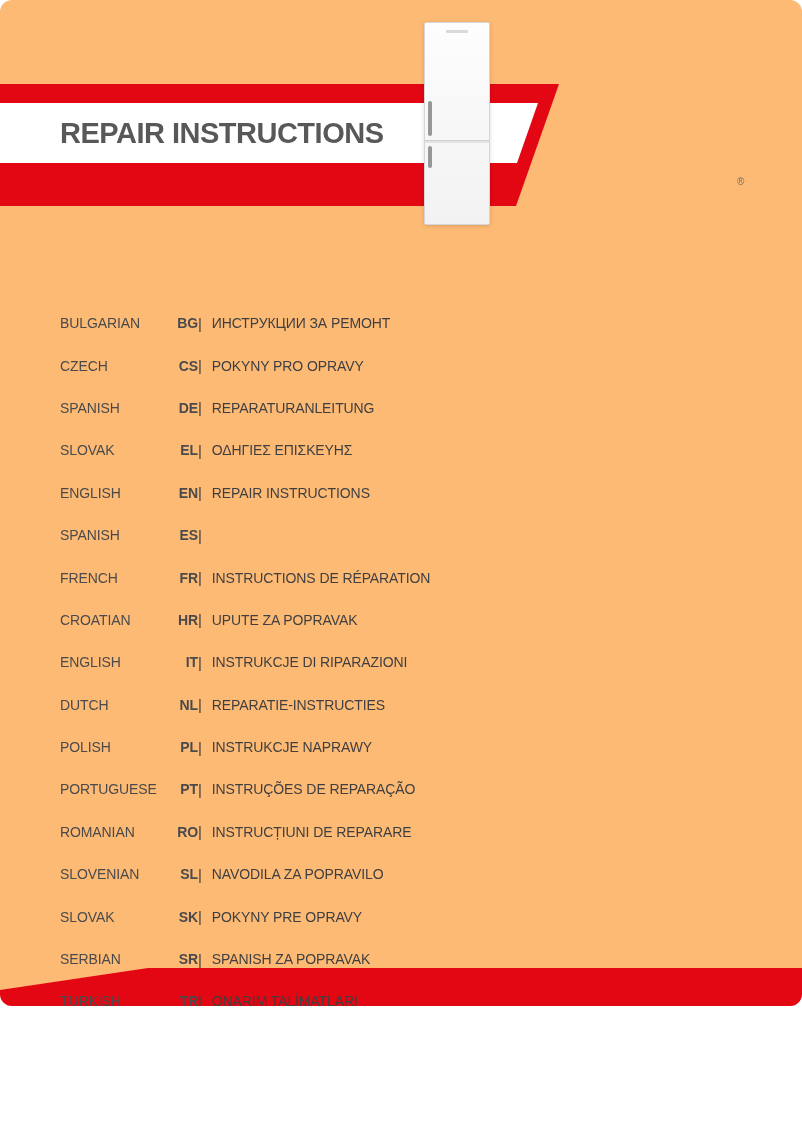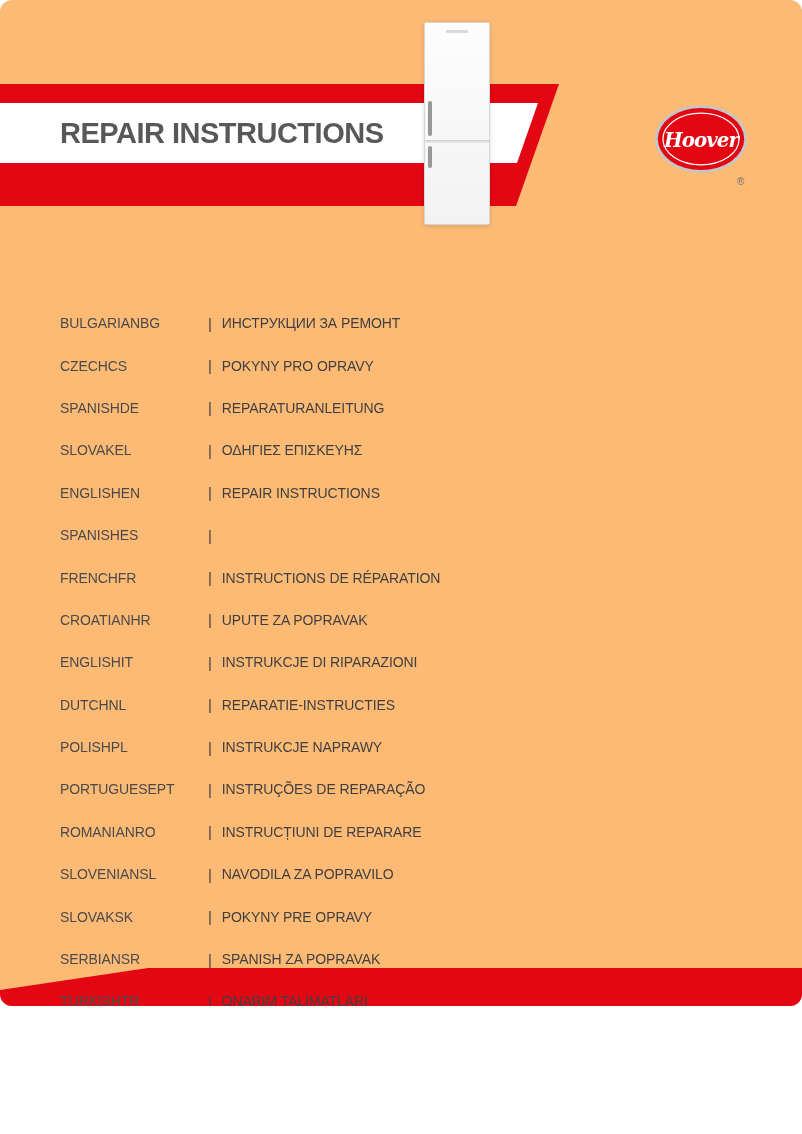--- a/index.html
+++ b/index.html
@@ -77,26 +77,26 @@
     display: flex;
     align-items: center;
     font-size: 14px;
     color: var(--text-dark);
     letter-spacing: -0.1px;
     white-space: nowrap;
   }
   .lang-cell {
     width: 138px;
     display: inline-flex;
+    justify-content: space-between;
     align-items: baseline;
-    margin-right: 10px;
     flex: none;
   }
   .lang-name { font-weight: normal; }
-  .lang-code { font-weight: normal; }
+  .lang-code { font-weight: bold; }
   .sep { margin-right: 10px; color: #3f3f41; font-size: 15px; }
   .lang-title { font-weight: normal; color: #3f3f41; }
 
   
   .bottom-svg { position: absolute; left: 0; bottom: 0; z-index: 1; display: block; }
 </style>
 </head>
 <body>
 
 <div class="page">
@@ -108,28 +108,20 @@
 
   <h1 class="page-title">REPAIR INSTRUCTIONS</h1>
 
   <div class="fridge">
     <div class="fridge-brand"></div>
     <div class="fridge-handle-upper"></div>
     <div class="fridge-split"></div>
     <div class="fridge-handle-lower"></div>
   </div>
 
-  <div class="logo">
-    <svg viewBox="0 0 100 74" aria-hidden="true">
-      <ellipse class="logo-rim" cx="50" cy="37" rx="49" ry="36"></ellipse>
-      <ellipse class="logo-red" cx="50" cy="37" rx="46" ry="33"></ellipse>
-      <ellipse class="logo-ring" cx="50" cy="37" rx="40.5" ry="27.5"></ellipse>
-      <text class="logo-text" x="50" y="45">Hoover</text>
-    </svg>
-  </div>
   <span class="registered-mark">®</span>
 
   <div class="lang-list">
       <div class="lang-row">
     <span class="lang-cell">
       <span class="lang-name">BULGARIAN</span>
       <span class="lang-code">BG</span>
     </span>
     <span class="sep">|</span>
     <span class="lang-title">ИНСТРУКЦИИ ЗА РЕМОНТ</span>

